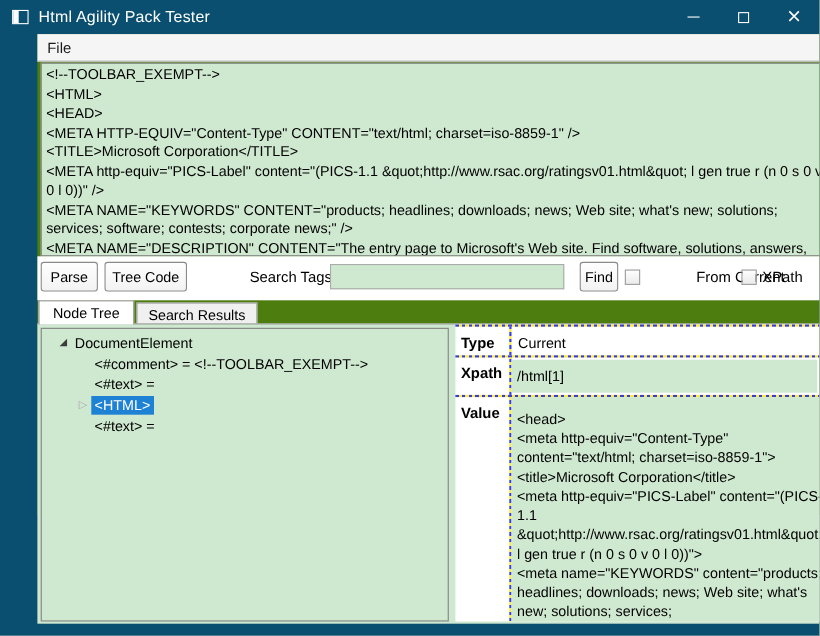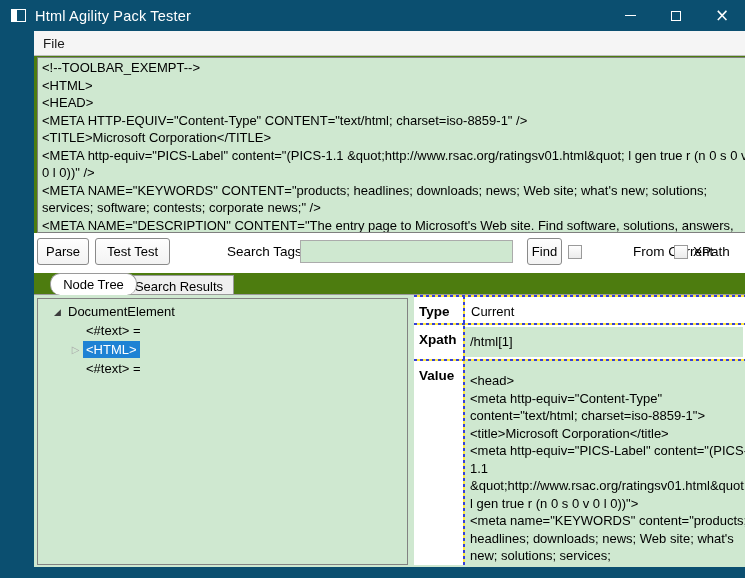--- a/index.html
+++ b/index.html
@@ -36,21 +36,21 @@
   #lbl-searchtags { position:absolute; left:193px; top:5px; height:27px; display:flex; align-items:center; font-size:13.5px; }
   #input-searchtags { position:absolute; left:266px; top:7px; width:213px; height:23px; background:#cfe8d0; border:1px solid #ababab; font-size:13px; padding:0 3px; outline:none; }
   #btn-find { left:493px; width:35px; }
   .cb-wrap { position:absolute; top:5px; height:27px; display:flex; align-items:center; }
   #cb1 { left:534px;gap:46px; } #cb2 { left:640px; }
   .checkbox { width:14px; height:14px; border:1px solid #9a9a9a; background:linear-gradient(#fefefe,#ebebeb); margin-right:5px; }
   .cb-label { font-size:13.5px; }
   
   #tabstrip { position:absolute; left:0; right:0; top:242px; height:22px; }
   .tab { position:absolute; border:1px solid #9a9a9a; border-bottom:none; font-size:13px; display:flex; align-items:flex-start; justify-content:center; padding-top:3px; }
-  #tab-nodetree { left:16px; width:87px; height:22px; top:0; background:#ffffff; z-index:3;border-radius:10px; }
+  #tab-nodetree { left:1px; width:87px; height:22px; top:0; background:#ffffff; z-index:3; }
   #tab-searchresults { left:90px; width:110px; height:20px; top:2px; background:#f0f0f0; z-index:1; }
   
   #tabpage { position:absolute; left:0; right:0; top:263px; height:273px; background:#cfe8d0; border-top:1px solid #9a9a9a; z-index:2; }
   
   #tree-box { position:absolute; left:3px; top:3px; width:371px; height:267px; background:#cfe8d0; border:1px solid #828282; overflow:hidden; padding-top:3px; }
   .tree-row { height:19px; display:flex; align-items:center; font-size:13px; white-space:pre; }
   .tw { display:inline-block; width:15px; text-align:center; font-family:"DejaVu Sans",sans-serif; flex:none; }
   .tw.expanded { color:#3c3c3c; font-size:9px; }
   .tw.collapsed { color:#a9a9a9; font-size:10px; }
   .ind0 { margin-left:12px; } .ind1 { margin-left:30px; }
@@ -108,21 +108,21 @@
 &lt;META NAME="MS.LOCALE" CONTENT="EN-US" /&gt;</div>
       <div class="vscroll">
         <div class="arr up">▲</div>
         <div class="thumb" id="src-thumb"></div>
         <div class="arr down">▼</div>
       </div>
     </div>
 
     <div id="toolbar">
       <div class="btn" id="btn-parse">Parse</div>
-      <div class="btn" id="btn-testcode">Test Test</div>
+      <div class="btn" id="btn-testcode">Tree Code</div>
       <div id="lbl-searchtags">Search Tags</div>
       <input id="input-searchtags" value="" style="">
       <div class="btn" id="btn-find">Find</div>
       <div class="cb-wrap" id="cb1">
         <div class="checkbox"></div>
         <div class="cb-label">From Current</div>
       </div>
       <div class="cb-wrap" id="cb2">
         <div class="checkbox"></div>
         <div class="cb-label">XPath</div>
@@ -131,20 +131,21 @@
 
     <div id="tabstrip">
       <div class="tab" id="tab-nodetree">Node Tree</div>
       <div class="tab" id="tab-searchresults">Search Results</div>
     </div>
 
     <div id="tabpage">
 
       <div id="tree-box">
           <div class="tree-row"><span class="tw ind0 expanded">◢</span><span class="tree-label">DocumentElement</span></div>
+          <div class="tree-row"><span class="tw ind1 leaf"></span><span class="tree-label">&lt;#comment&gt; = &lt;!--TOOLBAR_EXEMPT--&gt;</span></div>
           <div class="tree-row"><span class="tw ind1 leaf"></span><span class="tree-label">&lt;#text&gt; =</span></div>
           <div class="tree-row"><span class="tw ind1 collapsed">▷</span><span class="tree-label selected">&lt;HTML&gt;</span></div>
           <div class="tree-row"><span class="tw ind1 leaf"></span><span class="tree-label">&lt;#text&gt; =</span></div>
         </div>
 
       <div id="grid">
         <div class="hsep"></div>
         <div class="grow" id="row-type">
           <div class="lbl">Type</div>
           <div class="vsep"></div>

